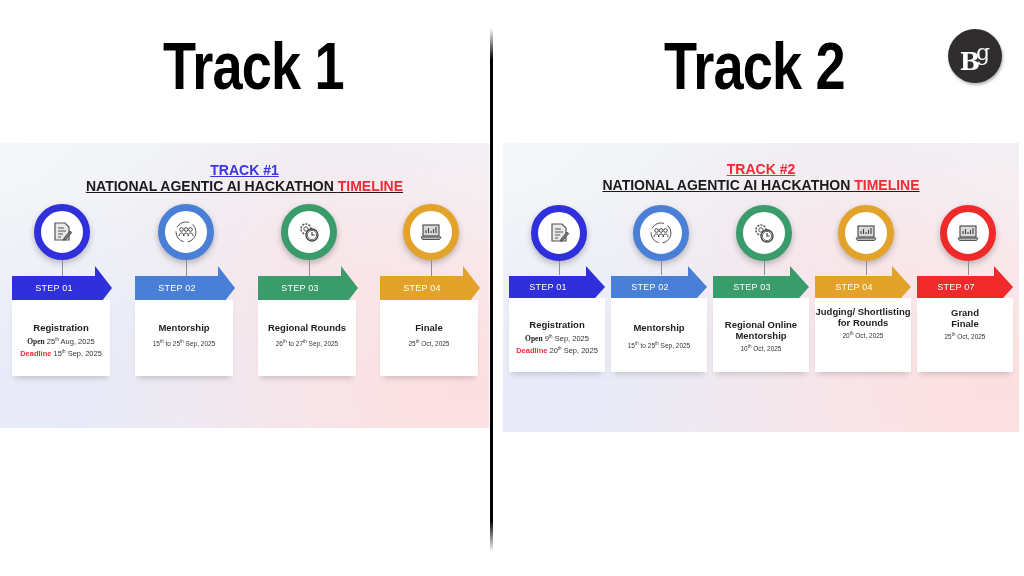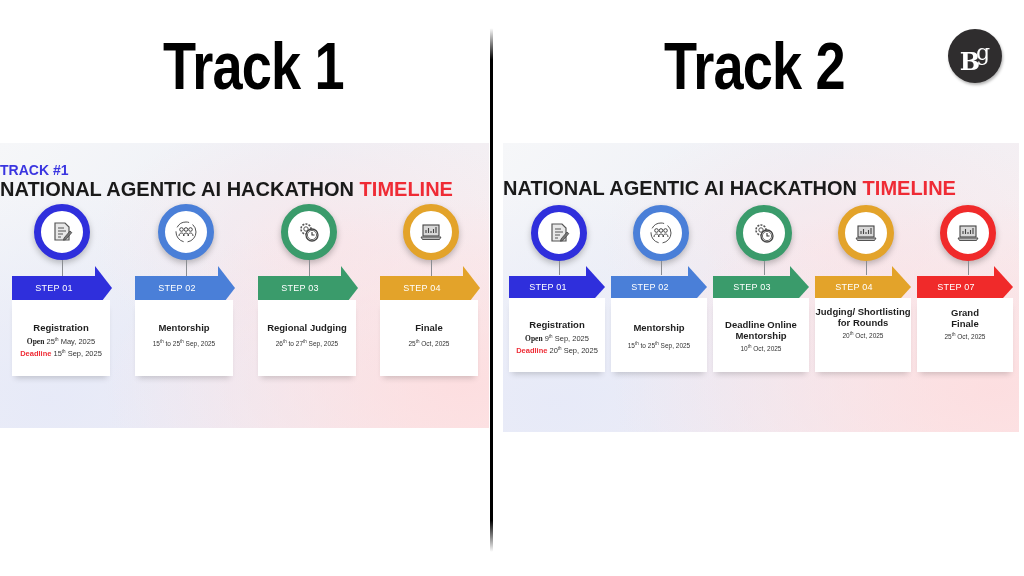--- a/index.html
+++ b/index.html
@@ -35,23 +35,23 @@
     position: absolute; overflow: hidden;
     background:
       radial-gradient(ellipse at 95% 85%, rgba(253,220,222,0.85) 0%, rgba(253,230,232,0.0) 55%),
       radial-gradient(ellipse at 65% 35%, rgba(250,228,232,0.7) 0%, rgba(250,235,238,0) 50%),
       radial-gradient(ellipse at 10% 90%, rgba(230,233,248,0.9) 0%, rgba(235,238,250,0) 60%),
       linear-gradient(135deg, #f6f7f9 0%, #eef0f6 40%, #f6eef1 75%, #fbe9ea 100%);
   }
   #panel-1 { left: 0px; top: 143px; width: 489px; height: 285px; }
   #panel-2 { left: 503px; top: 143px; width: 516px; height: 289px; }
 
-  .panel-head { position: absolute; left: 0; right: 0; text-align: left; font-weight: 700; }
+  .panel-head { position: absolute; left: 0; right: 0; text-align: center; font-weight: 700; text-decoration: underline; }
   .track-label { top: 19px; font-size: 14px; }
-  .timeline-title { top: 35px; font-size: 20px; color: #1a1a1a; }
+  .timeline-title { top: 35px; font-size: 14px; color: #1a1a1a; }
   .timeline-title .accent { color: #ef2b35; }
   #panel-2 .track-label { top: 18px; }
   #panel-2 .timeline-title { top: 34px; }
 
   .step { position: absolute; }
   .circle {
     position: absolute; width: 56px; height: 56px; border-radius: 50%;
     border: 7px solid; background: #fff;
     box-shadow: 0 3px 6px rgba(0,0,0,0.25);
     display: flex; align-items: center; justify-content: center;
@@ -130,21 +130,21 @@
           </svg>
         </span>
     </div>
     <div class="stem" style="left:62px;top:117px;height:16px"></div>
     <div class="arrow" style="left:12px;top:123px">
       <div class="bar" style="top:10px;width:84px;height:24px;background:#2f2fdc">STEP 01</div>
       <div class="tip" style="left:83px;top:0;border-top-width:22px;border-bottom-width:22px;border-left-width:17px;border-left-color:#2f2fdc"></div>
     </div>
     <div class="card" style="left:12px;top:157px;width:98px;height:76px;padding-top:22px">
       <div class="name">Registration</div>
-      <div class="line" style="margin-top:4px"><b>Open</b> <span>25</span><sup>th</sup><span> May, 2025</span></div>
+      <div class="line" style="margin-top:4px"><b>Open</b> <span>25</span><sup>th</sup><span> Aug, 2025</span></div>
       <div class="line" style="margin-top:2px"><span class="red">Deadline</span> <span>15</span><sup>th</sup><span> Sep, 2025</span></div>
     </div>
   </div>
 
   <div class="step">
     <div class="circle" style="left:158px;top:61px;border-color:#4a7fd8">
       <span class="icon">
           <svg width="24" height="24">
             <use href="#ico-team"></use>
           </svg>
@@ -168,21 +168,21 @@
             <use href="#ico-gearclock"></use>
           </svg>
         </span>
     </div>
     <div class="stem" style="left:309px;top:117px;height:16px"></div>
     <div class="arrow" style="left:258px;top:123px">
       <div class="bar" style="top:10px;width:84px;height:24px;background:#3a9b6b">STEP 03</div>
       <div class="tip" style="left:83px;top:0;border-top-width:22px;border-bottom-width:22px;border-left-width:17px;border-left-color:#3a9b6b"></div>
     </div>
     <div class="card" style="left:258px;top:157px;width:98px;height:76px;padding-top:22px">
-      <div class="name">Regional Judging</div>
+      <div class="name">Regional Rounds</div>
       <div class="date" style="margin-top:6px"><span>26</span><sup>th</sup><span> to 27</span><sup>th</sup><span> Sep, 2025</span></div>
     </div>
   </div>
 
   <div class="step">
     <div class="circle" style="left:403px;top:61px;border-color:#e3a32a">
       <span class="icon">
           <svg width="24" height="24">
             <use href="#ico-laptop"></use>
           </svg>
@@ -194,20 +194,21 @@
       <div class="tip" style="left:83px;top:0;border-top-width:22px;border-bottom-width:22px;border-left-width:17px;border-left-color:#e3a32a"></div>
     </div>
     <div class="card" style="left:380px;top:157px;width:98px;height:76px;padding-top:22px">
       <div class="name">Finale</div>
       <div class="date" style="margin-top:6px"><span>25</span><sup>th</sup><span> Oct, 2025</span></div>
     </div>
   </div>
 </div>
 
 <div id="panel-2" class="panel">
+  <div class="panel-head track-label" style="color:#ef2b35">TRACK #2</div>
   <div class="panel-head timeline-title"><span>NATIONAL AGENTIC AI HACKATHON </span><span class="accent">TIMELINE</span></div>
 
   <div class="step">
     <div class="circle" style="left:28px;top:62px;border-color:#2f2fdc">
       <span class="icon">
           <svg width="24" height="24">
             <use href="#ico-doc"></use>
           </svg>
         </span>
     </div>
@@ -249,21 +250,21 @@
             <use href="#ico-gearclock"></use>
           </svg>
         </span>
     </div>
     <div class="stem" style="left:261px;top:118px;height:14px"></div>
     <div class="arrow" style="left:210px;top:123px">
       <div class="bar" style="top:10px;width:78px;height:22px;background:#3a9b6b">STEP 03</div>
       <div class="tip" style="left:77px;top:0;border-top-width:21px;border-bottom-width:21px;border-left-width:19px;border-left-color:#3a9b6b"></div>
     </div>
     <div class="card" style="left:210px;top:155px;width:96px;height:74px;padding-top:21px">
-      <div class="name">Deadline Online</div>
+      <div class="name">Regional Online</div>
       <div class="name">Mentorship</div>
       <div class="date" style="margin-top:3px"><span>10</span><sup>th</sup><span> Oct, 2025</span></div>
     </div>
   </div>
 
   <div class="step">
     <div class="circle" style="left:335px;top:62px;border-color:#e3a32a">
       <span class="icon">
           <svg width="24" height="24">
             <use href="#ico-laptop"></use>

